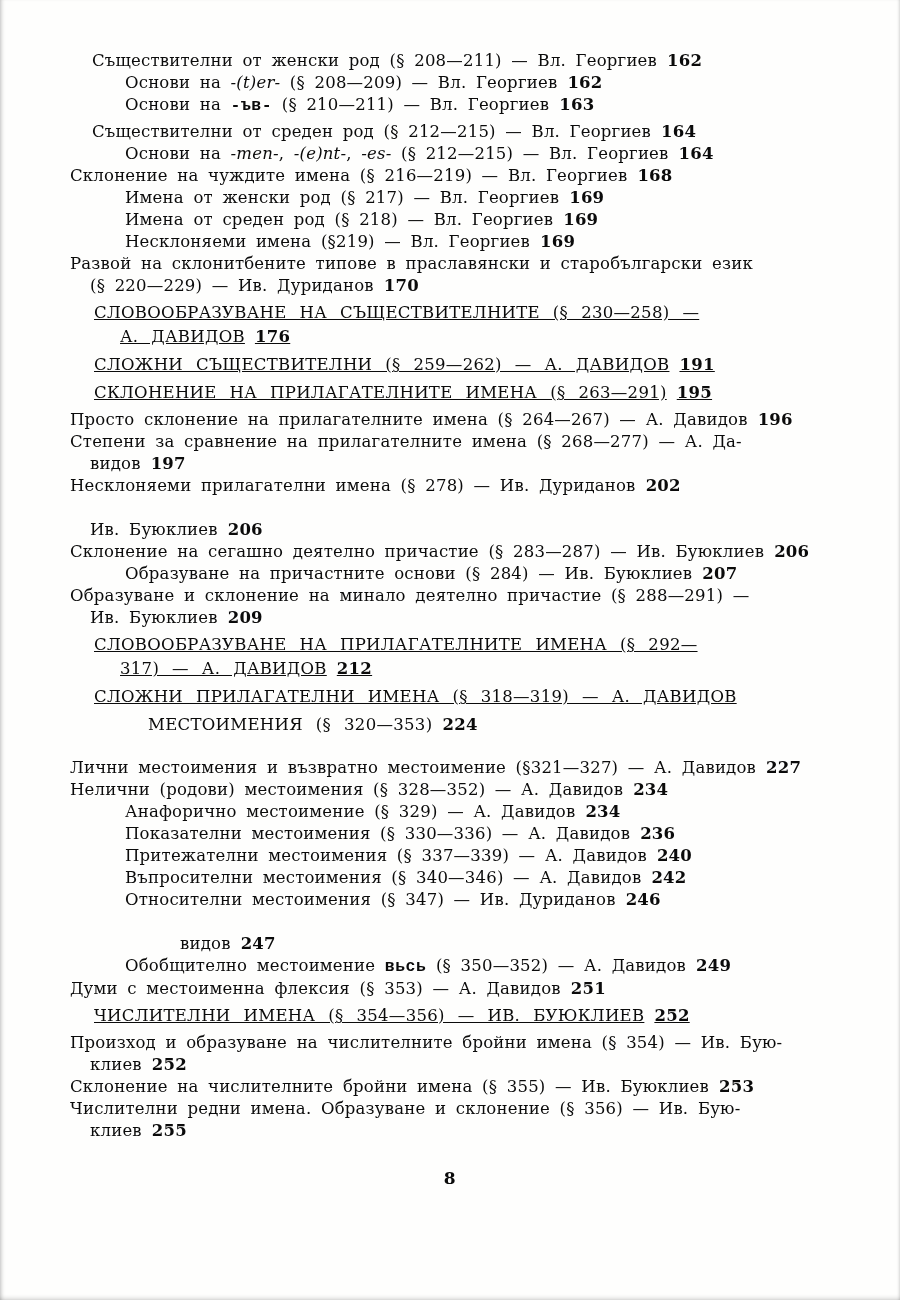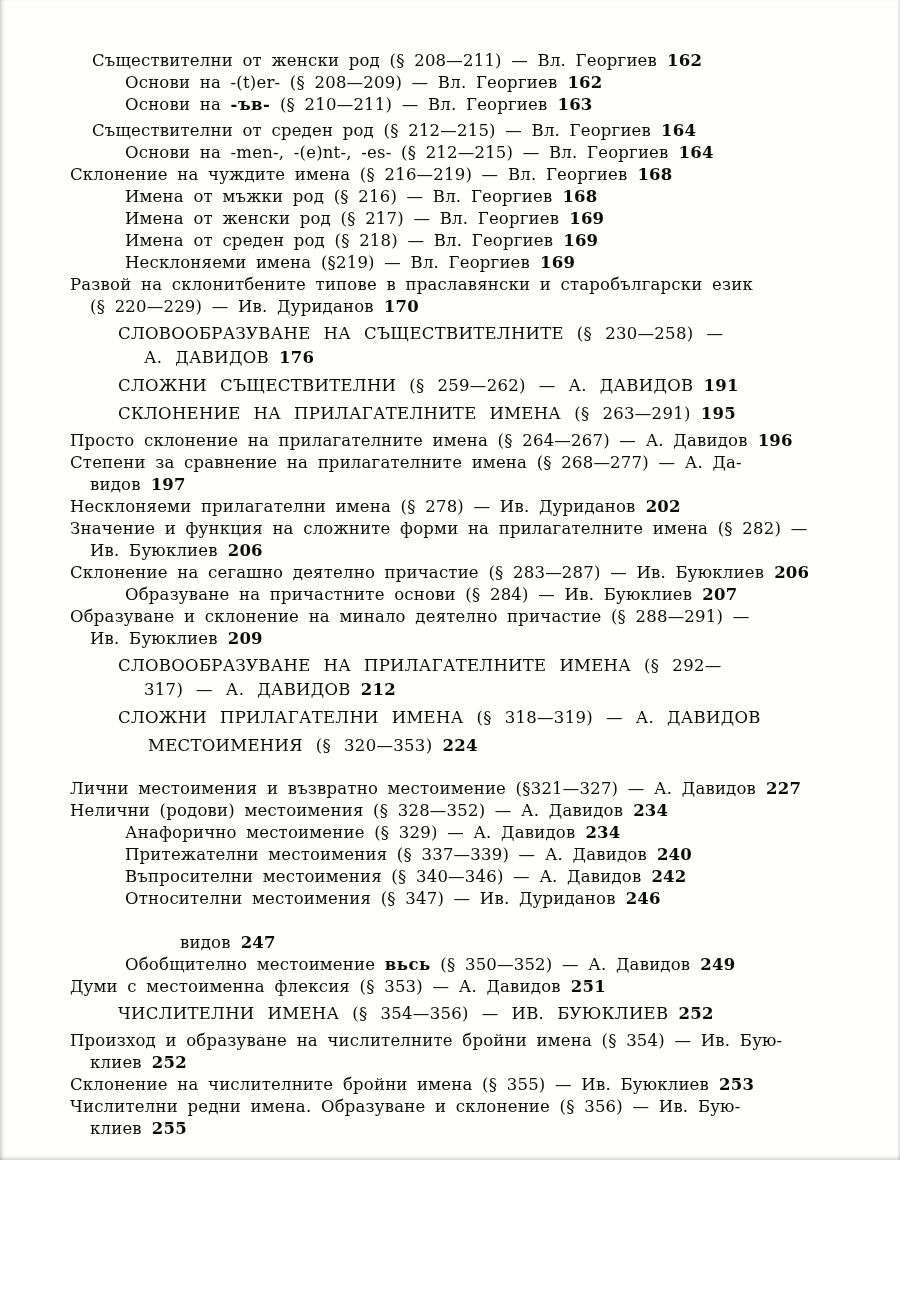--- a/index.html
+++ b/index.html
@@ -3,21 +3,21 @@
 <meta charset="utf-8">
 <style>
   html, body {
     margin: 0;
     padding: 0;
     background: #ffffff;
   }
   .page {
     position: relative;
     width: 900px;
-    height: 1160px;
+    height: 1300px;
     background: #fefefd;
     color: #0b0b0b;
     font-family: "DejaVu Serif", "Liberation Serif", serif;
     font-size: 16.5px;
     overflow: hidden;
     box-sizing: border-box;
     box-shadow:
       inset 4px 0 4px -3px rgba(0,0,0,0.25),
       inset -3px 0 3px -2px rgba(0,0,0,0.15),
       inset 0 -4px 5px -3px rgba(0,0,0,0.2);
@@ -31,82 +31,83 @@
     letter-spacing: 0.2px;
   }
   
   .l0 { padding-left: 20px; text-indent: -20px; }
   
   .l1 { margin-left: 22px; }
   
   .l2 { margin-left: 55px; padding-left: 55px; text-indent: -55px; }
   
   .caps {
-    margin-left: 48px;
+    margin-left: 24px;
     padding-left: 26px;
     text-indent: -26px;
     line-height: 24px;
     margin-top: 4px;
     margin-bottom: 4px;
     word-spacing: 0.45em;
     letter-spacing: 0.3px;
+    text-decoration: underline;
   }
   
   .caps2 {
     margin-left: 78px;
     line-height: 24px;
     margin-top: 4px;
     margin-bottom: 20px;
     word-spacing: 0.45em;
     letter-spacing: 0.3px;
   }
   .gap { margin-top: 4px; }
-  .seg-i { }
-  .seg-o { font-weight: 700; letter-spacing: 0.5px; }
+  .seg-i { font-style: italic; }
+  .seg-o { font-weight: 700; letter-spacing: 0.5px; font-family: Liberation Mono, monospace; }
   .seg-page { font-weight: 700; padding-left: 10px; }
   .footer {
     text-align: center;
     margin-top: 26px;
     font-weight: 700;
     font-size: 17px;
     letter-spacing: 0.5px;
   }
 </style>
 </head>
 <body>
 
 <div class="page">
   <div class="toc">
       <div class="entry l1"><span class="seg-n">Съществителни от женски род (§ 208—211) — Вл. Георгиев</span><span class="seg-page">162</span></div>
       <div class="entry l2"><span class="seg-n">Основи на </span><span class="seg-i">-(t)er-</span><span class="seg-n"> (§ 208—209) — Вл. Георгиев</span><span class="seg-page">162</span></div>
       <div class="entry l2"><span class="seg-n">Основи на </span><span class="seg-o">-ъв-</span><span class="seg-n"> (§ 210—211) — Вл. Георгиев</span><span class="seg-page">163</span></div>
       <div class="entry l1 gap"><span class="seg-n">Съществителни от среден род (§ 212—215) — Вл. Георгиев</span><span class="seg-page">164</span></div>
       <div class="entry l2"><span class="seg-n">Основи на </span><span class="seg-i">-men-</span><span class="seg-n">, </span><span class="seg-i">-(e)nt-</span><span class="seg-n">, </span><span class="seg-i">-es-</span><span class="seg-n"> (§ 212—215) — Вл. Георгиев</span><span class="seg-page">164</span></div>
       <div class="entry l0"><span class="seg-n">Склонение на чуждите имена (§ 216—219) — Вл. Георгиев</span><span class="seg-page">168</span></div>
-      <div class="entry l2"><span class="seg-n">Имена от мъжки род (§ 216) — Вл. Георгиев</span><span class="seg-page">168</span></div>
       <div class="entry l2"><span class="seg-n">Имена от женски род (§ 217) — Вл. Георгиев</span><span class="seg-page">169</span></div>
       <div class="entry l2"><span class="seg-n">Имена от среден род (§ 218) — Вл. Георгиев</span><span class="seg-page">169</span></div>
       <div class="entry l2"><span class="seg-n">Несклоняеми имена (§219) — Вл. Георгиев</span><span class="seg-page">169</span></div>
       <div class="entry l0"><span class="seg-n">Развой на склонитбените типове в праславянски и старобългарски език</span><br><span class="seg-n">(§ 220—229) — Ив. Дуриданов</span><span class="seg-page">170</span></div>
       <div class="entry caps"><span class="seg-n">СЛОВООБРАЗУВАНЕ НА СЪЩЕСТВИТЕЛНИТЕ (§ 230—258) —</span><br><span class="seg-n">А. ДАВИДОВ</span><span class="seg-page">176</span></div>
       <div class="entry caps"><span class="seg-n">СЛОЖНИ СЪЩЕСТВИТЕЛНИ (§ 259—262) — А. ДАВИДОВ</span><span class="seg-page">191</span></div>
       <div class="entry caps"><span class="seg-n">СКЛОНЕНИЕ НА ПРИЛАГАТЕЛНИТЕ ИМЕНА (§ 263—291)</span><span class="seg-page">195</span></div>
       <div class="entry l0"><span class="seg-n">Просто склонение на прилагателните имена (§ 264—267) — А. Давидов</span><span class="seg-page">196</span></div>
       <div class="entry l0"><span class="seg-n">Степени за сравнение на прилагателните имена (§ 268—277) — А. Да-</span><br><span class="seg-n">видов</span><span class="seg-page">197</span></div>
       <div class="entry l0"><span class="seg-n">Несклоняеми прилагателни имена (§ 278) — Ив. Дуриданов</span><span class="seg-page">202</span></div>
-      <div class="entry l0"><span class="seg-n">Значение и функция на сложните форми на прилагателните имена (§ 282) —</span><br><span class="seg-n">Ив. Буюклиев</span><span class="seg-page">206</span></div>
+      <div class="entry l0"><br><span class="seg-n">Ив. Буюклиев</span><span class="seg-page">206</span></div>
       <div class="entry l0"><span class="seg-n">Склонение на сегашно деятелно причастие (§ 283—287) — Ив. Буюклиев</span><span class="seg-page">206</span></div>
       <div class="entry l2"><span class="seg-n">Образуване на причастните основи (§ 284) — Ив. Буюклиев</span><span class="seg-page">207</span></div>
       <div class="entry l0"><span class="seg-n">Образуване и склонение на минало деятелно причастие (§ 288—291) —</span><br><span class="seg-n">Ив. Буюклиев</span><span class="seg-page">209</span></div>
       <div class="entry caps"><span class="seg-n">СЛОВООБРАЗУВАНЕ НА ПРИЛАГАТЕЛНИТЕ ИМЕНА (§ 292—</span><br><span class="seg-n">317) — А. ДАВИДОВ</span><span class="seg-page">212</span></div>
       <div class="entry caps"><span class="seg-n">СЛОЖНИ ПРИЛАГАТЕЛНИ ИМЕНА (§ 318—319) — А. ДАВИДОВ</span></div>
       <div class="entry caps2"><span class="seg-n">МЕСТОИМЕНИЯ (§ 320—353)</span><span class="seg-page">224</span></div>
       <div class="entry l0"><span class="seg-n">Лични местоимения и възвратно местоимение (§321—327) — А. Давидов</span><span class="seg-page">227</span></div>
       <div class="entry l0"><span class="seg-n">Нелични (родови) местоимения (§ 328—352) — А. Давидов</span><span class="seg-page">234</span></div>
       <div class="entry l2"><span class="seg-n">Анафорично местоимение (§ 329) — А. Давидов</span><span class="seg-page">234</span></div>
+      <div class="entry l2"><span class="seg-n">Показателни местоимения (§ 330—336) — А. Давидов</span><span class="seg-page">236</span></div>
       <div class="entry l2"><span class="seg-n">Притежателни местоимения (§ 337—339) — А. Давидов</span><span class="seg-page">240</span></div>
       <div class="entry l2"><span class="seg-n">Въпросителни местоимения (§ 340—346) — А. Давидов</span><span class="seg-page">242</span></div>
       <div class="entry l2"><span class="seg-n">Относителни местоимения (§ 347) — Ив. Дуриданов</span><span class="seg-page">246</span></div>
       <div class="entry l2"><br><span class="seg-n">видов</span><span class="seg-page">247</span></div>
       <div class="entry l2"><span class="seg-n">Обобщително местоимение </span><span class="seg-o">вьсь</span><span class="seg-n"> (§ 350—352) — А. Давидов</span><span class="seg-page">249</span></div>
       <div class="entry l0"><span class="seg-n">Думи с местоименна флексия (§ 353) — А. Давидов</span><span class="seg-page">251</span></div>
       <div class="entry caps"><span class="seg-n">ЧИСЛИТЕЛНИ ИМЕНА (§ 354—356) — ИВ. БУЮКЛИЕВ</span><span class="seg-page">252</span></div>
       <div class="entry l0"><span class="seg-n">Произход и образуване на числителните бройни имена (§ 354) — Ив. Бую-</span><br><span class="seg-n">клиев</span><span class="seg-page">252</span></div>
       <div class="entry l0"><span class="seg-n">Склонение на числителните бройни имена (§ 355) — Ив. Буюклиев</span><span class="seg-page">253</span></div>
       <div class="entry l0"><span class="seg-n">Числителни редни имена. Образуване и склонение (§ 356) — Ив. Бую-</span><br><span class="seg-n">клиев</span><span class="seg-page">255</span></div>

